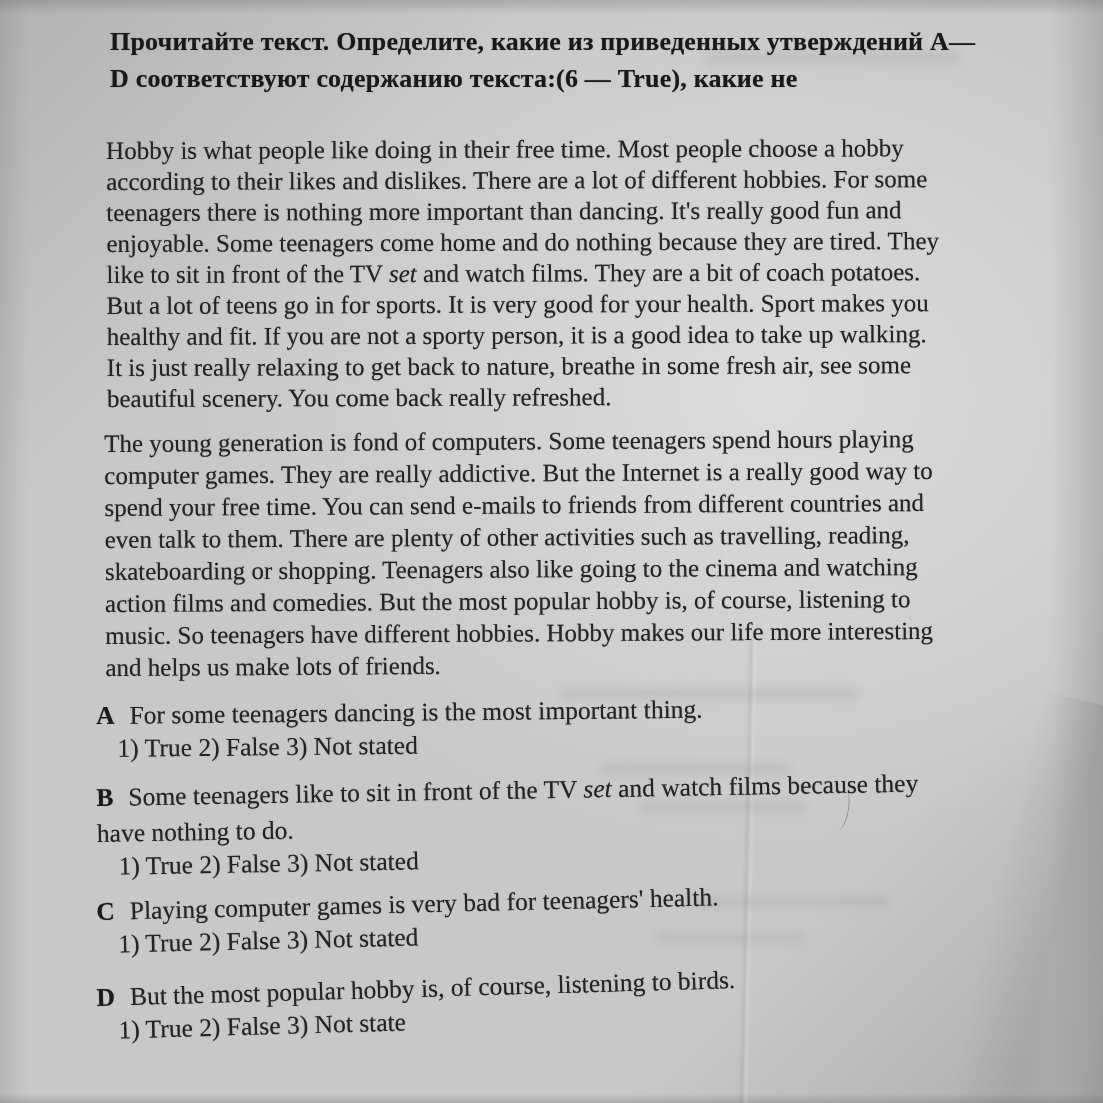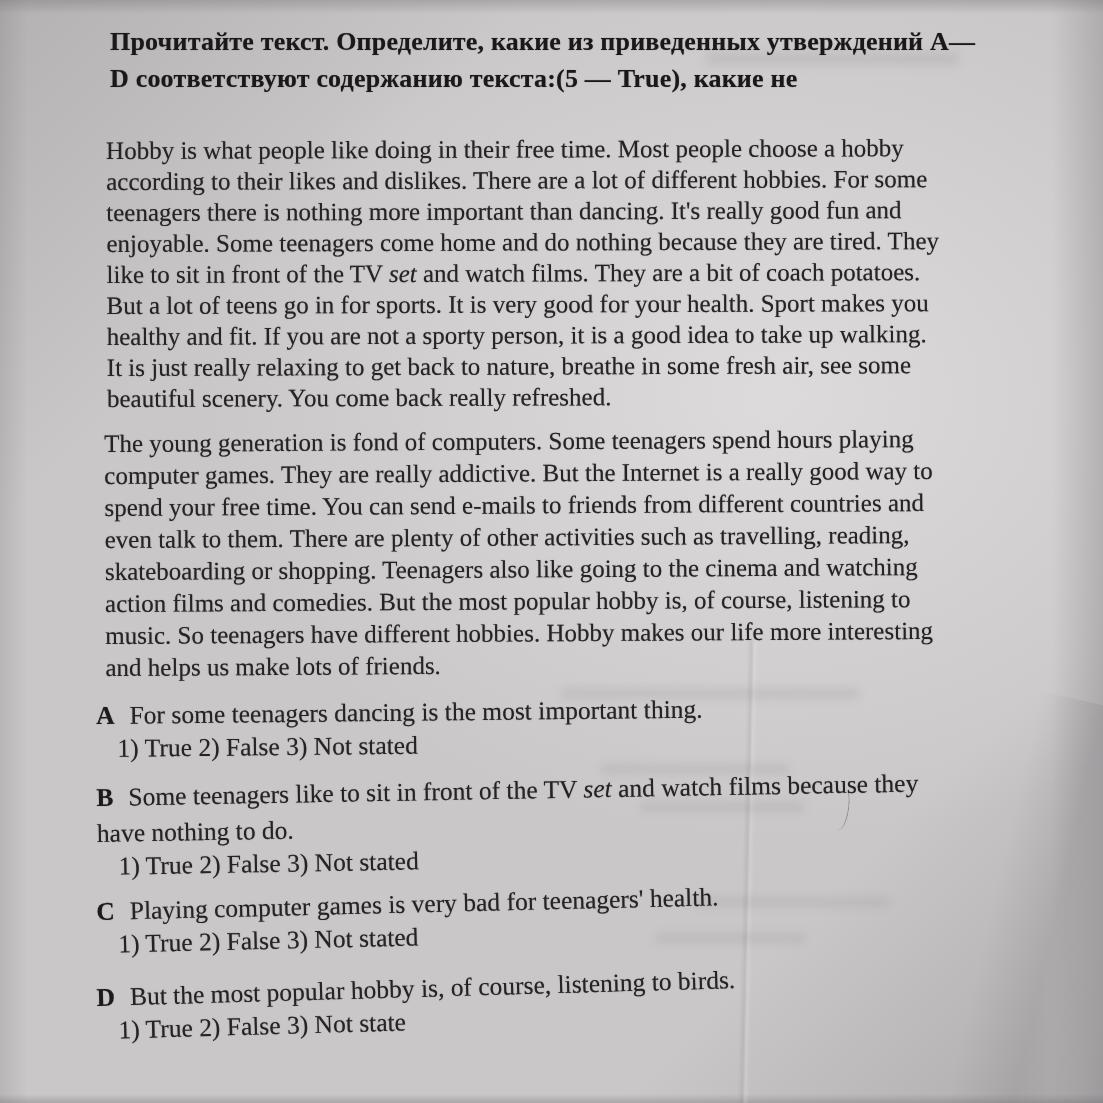--- a/index.html
+++ b/index.html
@@ -56,21 +56,21 @@
   <div class="hair"></div>
   <div class="smudge" style="left:705px;top:52px;width:255px;height:13px;"></div>
   <div class="smudge" style="left:560px;top:688px;width:300px;height:11px;"></div>
   <div class="smudge" style="left:600px;top:764px;width:190px;height:10px;"></div>
   <div class="smudge" style="left:640px;top:802px;width:165px;height:10px;"></div>
   <div class="smudge" style="left:690px;top:897px;width:200px;height:10px;"></div>
   <div class="smudge" style="left:655px;top:933px;width:150px;height:10px;"></div>
 
   <div class="block hdr">
       <div class="ln">Прочитайте текст. Определите, какие из приведенных утверждений A—</div>
-      <div class="ln">D соответствуют содержанию текста:(5 — True), какие не</div>
+      <div class="ln">D соответствуют содержанию текста:(6 — True), какие не</div>
     </div>
 
   <div class="block p1">
       <div class="ln">Hobby is what people like doing in their free time. Most people choose a hobby</div>
       <div class="ln">according to their likes and dislikes. There are a lot of different hobbies. For some</div>
       <div class="ln">teenagers there is nothing more important than dancing. It's really good fun and</div>
       <div class="ln">enjoyable. Some teenagers come home and do nothing because they are tired. They</div>
       <div class="ln">like to sit in front of the TV <i>set</i> and watch films. They are a bit of coach potatoes.</div>
       <div class="ln">But a lot of teens go in for sports. It is very good for your health. Sport makes you</div>
       <div class="ln">healthy and fit. If you are not a sporty person, it is a good idea to take up walking.</div>

